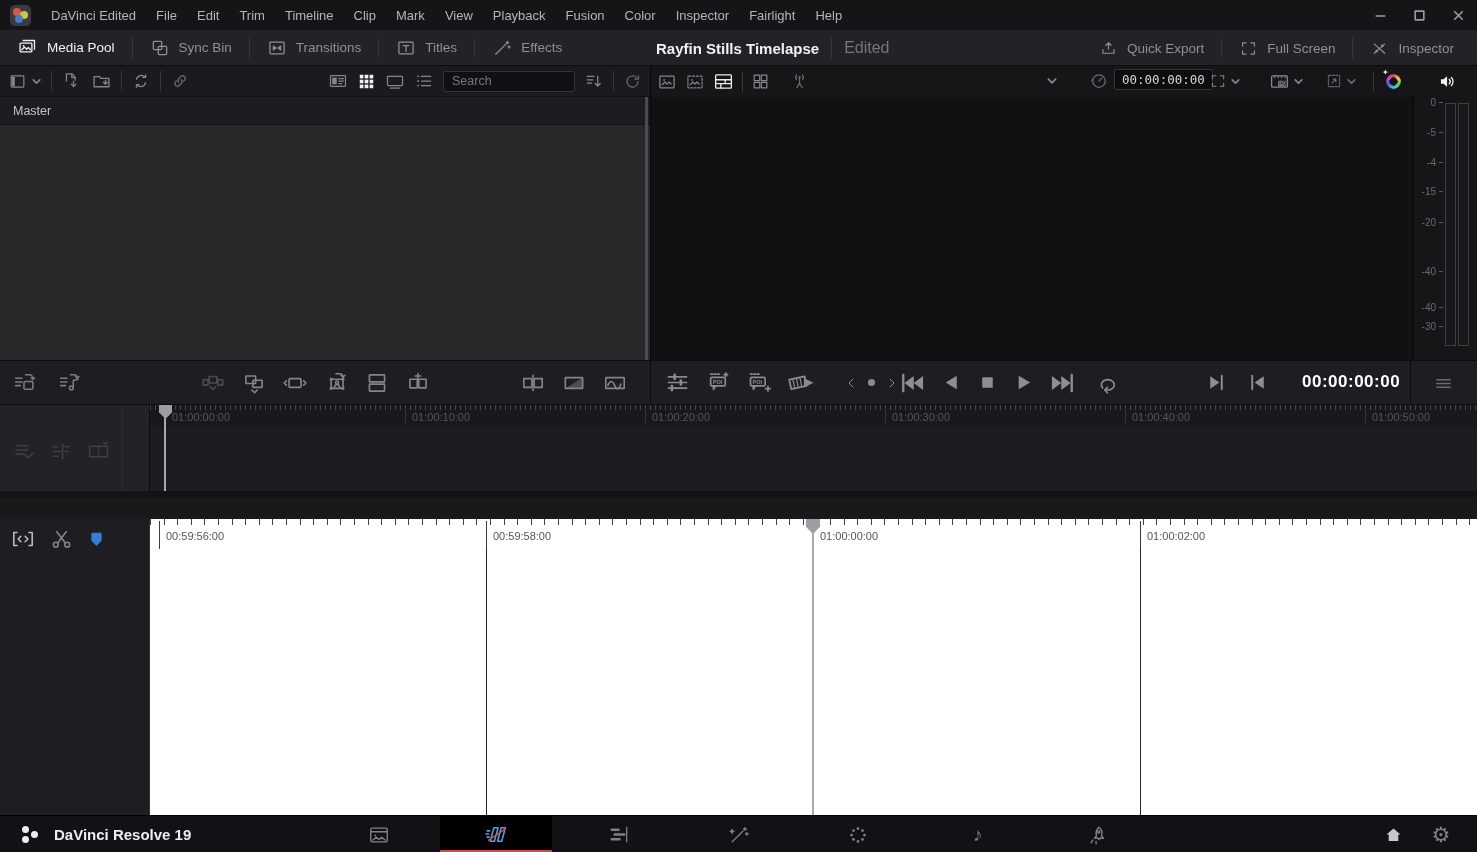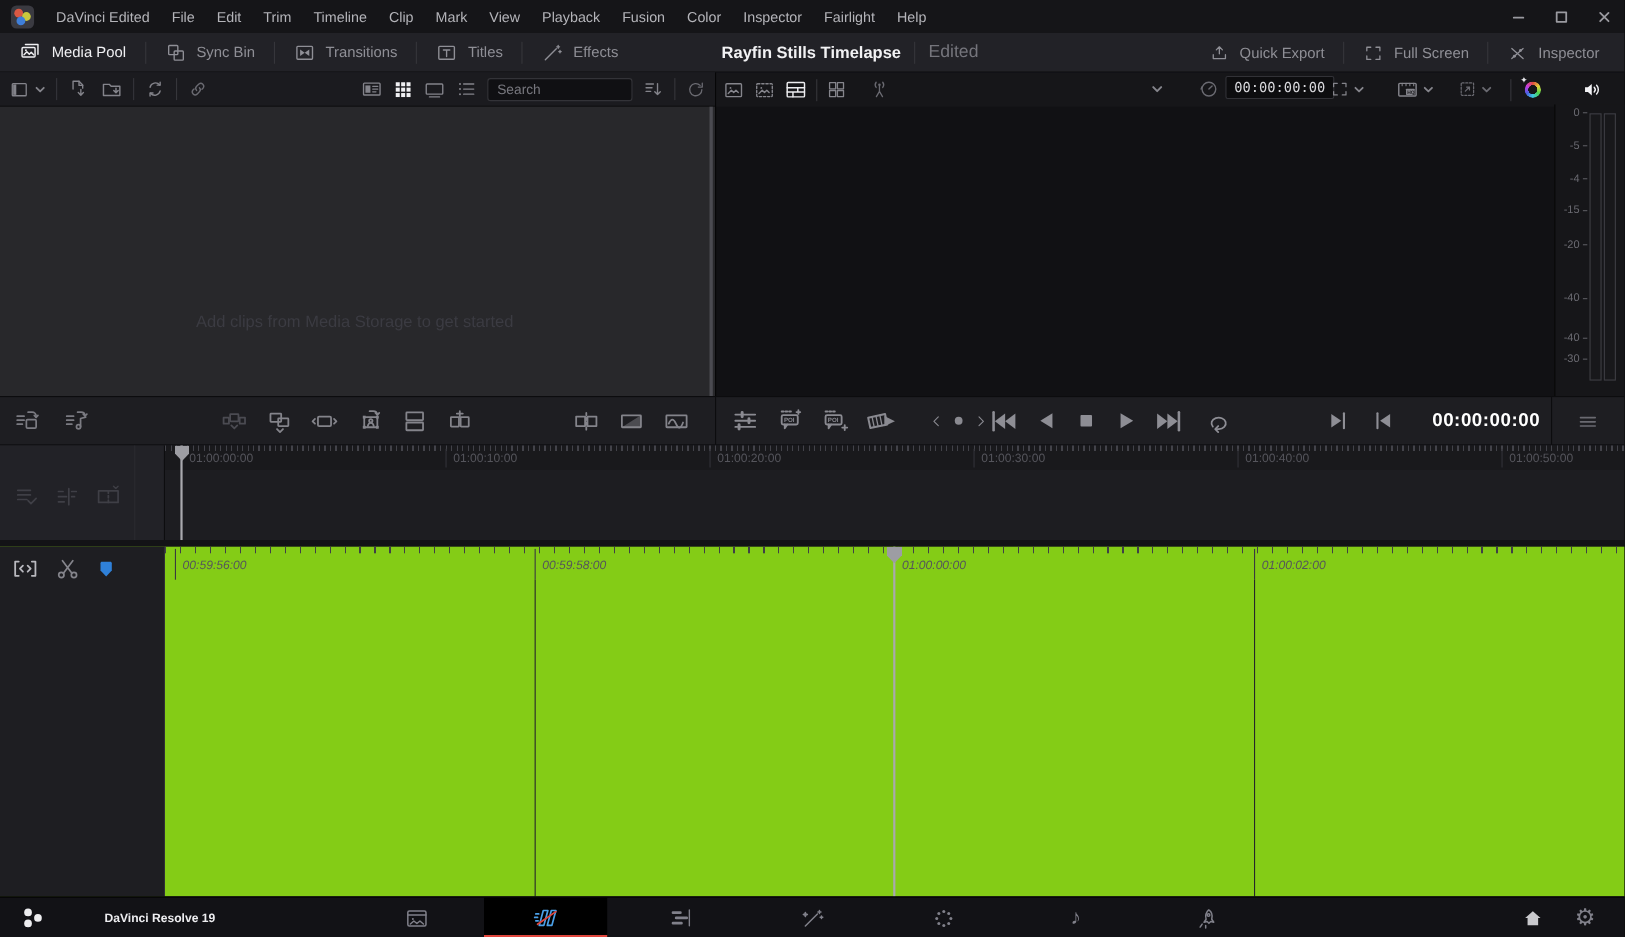--- a/index.html
+++ b/index.html
@@ -61,30 +61,30 @@
   .tlu-sidebar{left:0;top:0;width:150px;height:86px;background:#222227;border-right:1px solid #0d0d0f;color:#3f3f46;}
   .tlu-gap{left:0;top:86px;width:100%;height:6px;background:#131316;}
   .tlu-ruler{left:150px;top:0;right:0;height:22px;background:#19191c;}
   .ticks-u{position:absolute;left:150px;top:0;width:1327px;height:5px;
            background:repeating-linear-gradient(to right,#43434a 0 1px,transparent 1px 5px);}
   .tl-label{position:absolute;font-size:11px;color:#55555c;white-space:nowrap;}
   .tl-sep{position:absolute;width:1px;background:#323238;}
   .playhead-line{position:absolute;width:2px;background:#a9a9ae;}
   .playhead-head{position:absolute;width:13px;height:14px;background:#9d9da3;
                  clip-path:polygon(0 0,100% 0,100% 52%,50% 100%,0 52%);}
-  .tl-lower{left:0;top:497px;width:100%;height:318px;background:#84cc16;font-style:italic;}
+  .tl-lower{left:0;top:519px;width:100%;height:318px;background:#ffffff;}
   .tll-sidebar{left:0;top:0;width:150px;height:318px;background:#1e1e22;border-right:1px solid #303036;color:#84848b;}
   .ticks-l{position:absolute;left:150px;top:0;width:1327px;height:6px;
            background:repeating-linear-gradient(to right,#404047 0 1px,transparent 1px 13.6px);}
   .grid-l{position:absolute;width:1px;background:#26262b;}
   
   .bottombar{left:0;top:815px;width:100%;height:37px;background:#121216;border-top:1px solid #000;color:#80808a;}
   .bb-logo{position:relative;width:18px;height:17px;}
   .bb-logo i{position:absolute;width:7px;height:7px;border-radius:50%;background:#ededf0;}
-  .bb-title{font-weight:bold;font-size:11px;color:#ededf0;margin-left:41px;}
+  .bb-title{font-weight:bold;font-size:15px;color:#ededf0;}
   .page-btn{position:absolute;top:0;width:36px;height:37px;display:flex;align-items:center;justify-content:center;}
   .cut-tile{position:absolute;left:440px;top:0;width:112px;height:37px;background:#000;display:flex;align-items:center;justify-content:center;}
   .cut-underline{position:absolute;left:0;bottom:0;width:100%;height:3px;}
   .glyph{font-size:19px;line-height:1;}
 </style>
 </head>
 <body>
 
 <div class="app">
 
@@ -304,21 +304,23 @@
           </span>
         <div class="vdiv"></div>
         <span class="dim2">
             <svg class="i" width="19" height="19" viewBox="0 0 24 24">
               <path d="M19 12a7 7 0 1 1-2-4.9"></path>
               <path d="M19.5 4.5V9H15"></path>
             </svg>
           </span>
       </div>
     </div>
-    <div class="mp-empty-hint abs">Add clips from Media Storage to get started</div>
+    <div class="master-bar abs">
+        <span>Master</span>
+      </div>
     <div class="mp-splitter abs"></div>
   </div>
 
   <div class="viewer-panel abs">
     <div class="vw-toolbar abs">
       <div class="row" style="position:absolute;left:6px;top:0;height:31px;gap:8px;">
         <span>
             <svg class="i" width="20" height="20" viewBox="0 0 24 24">
               <rect x="3.5" y="5" width="17" height="14" rx="1"></rect>
               <circle cx="8.5" cy="9.5" r="1" fill="currentColor" stroke="none"></circle>

